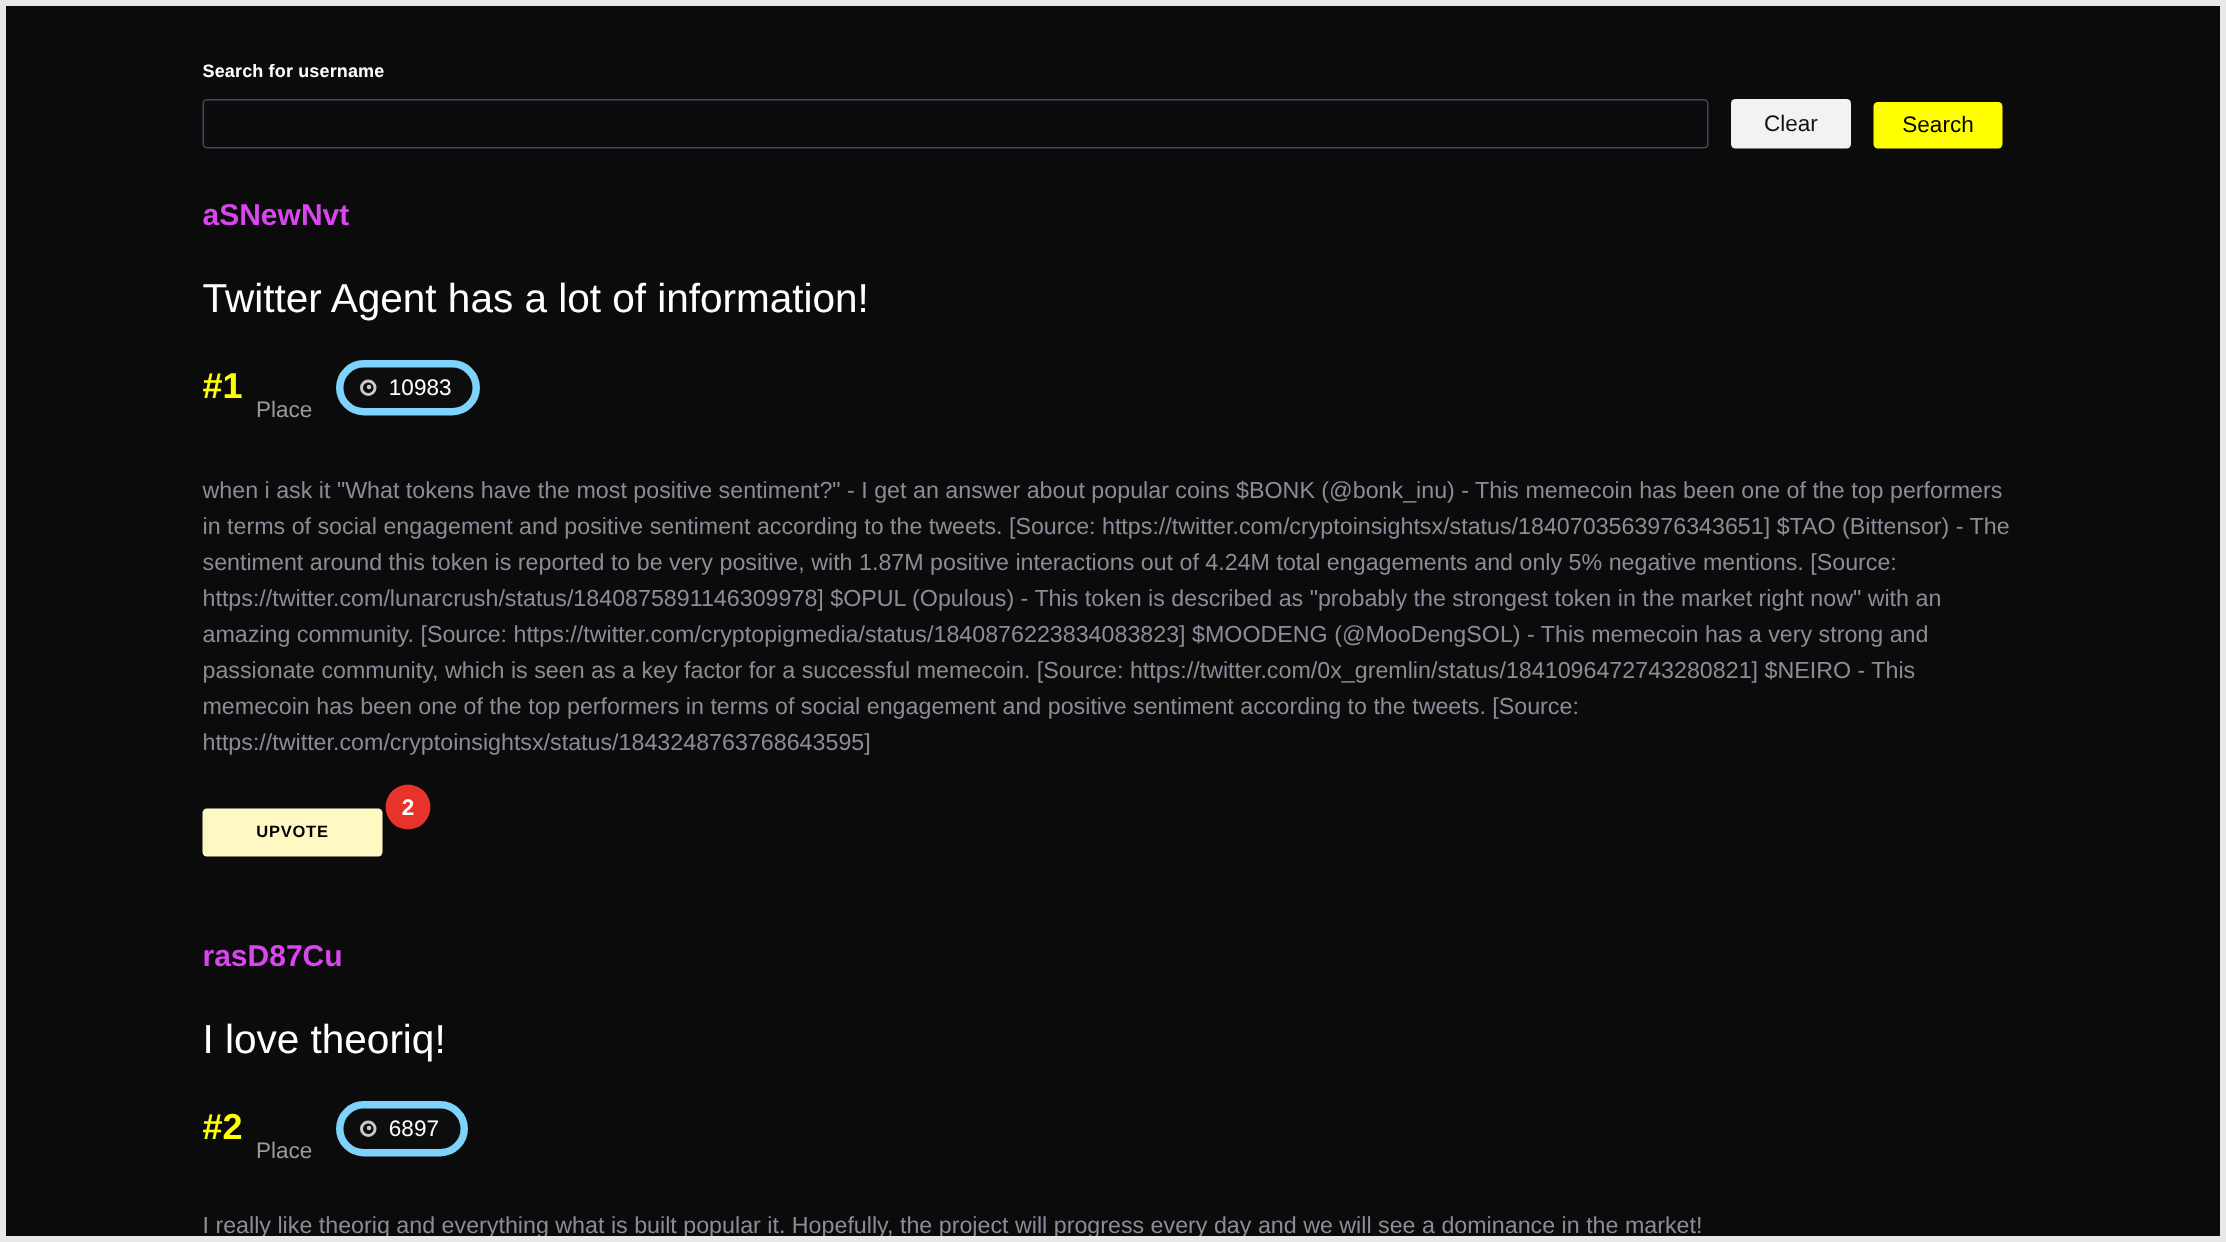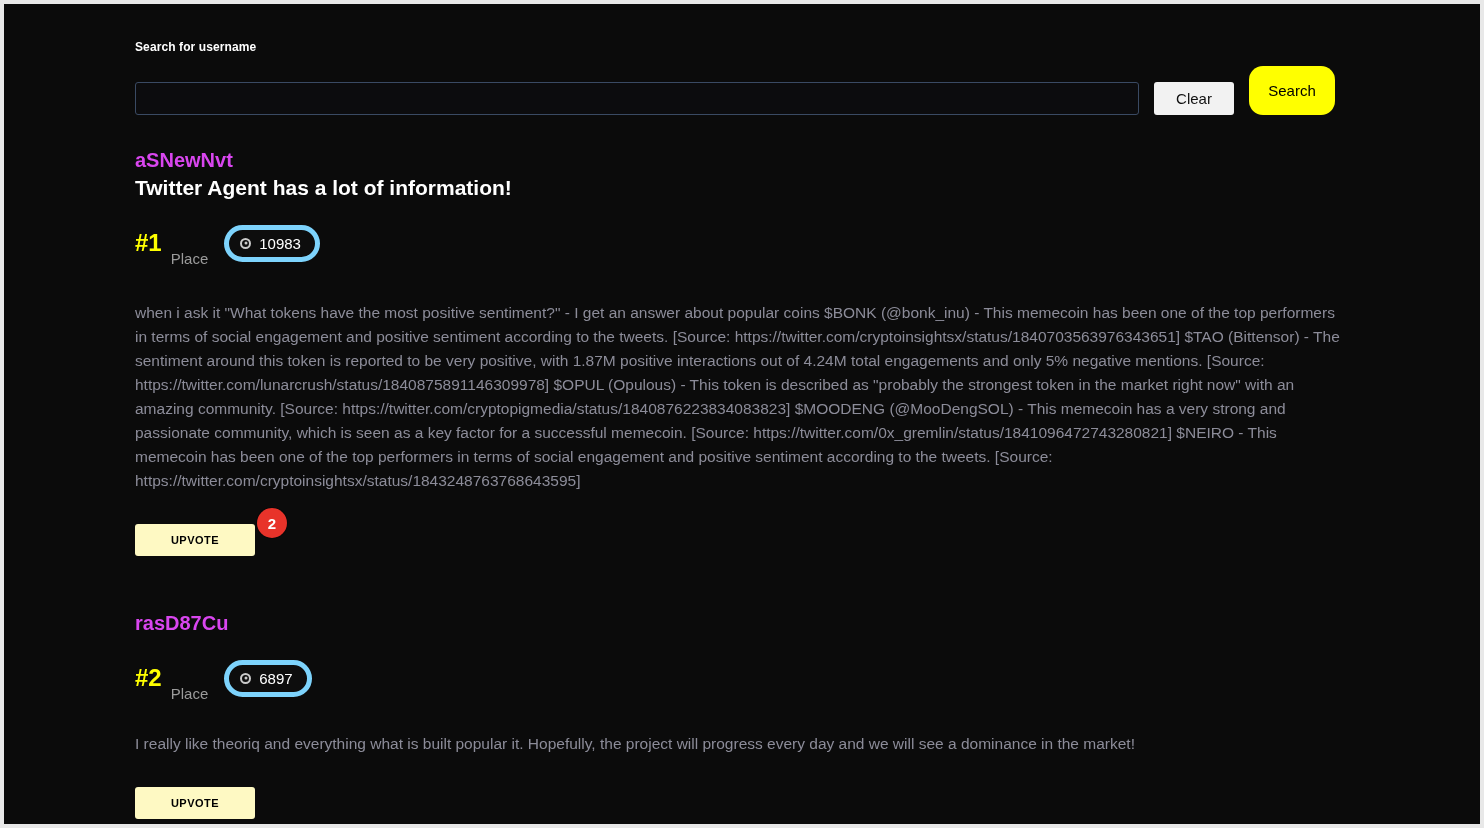--- a/index.html
+++ b/index.html
@@ -64,41 +64,41 @@
     background: #f2f2f2;
     color: #111111;
     border: none;
     border-radius: 3px;
     font-size: 15px;
     font-family: "Liberation Sans", sans-serif;
     cursor: pointer;
   }
   .btn-search {
     width: 86px;
-    height: 49px;
+    height: 31px;
     background: #ffff00;
     color: #000000;
     border: none;
-    border-radius: 14px;
+    border-radius: 3px;
     font-size: 15px;
     font-family: "Liberation Sans", sans-serif;
     cursor: pointer;
   }
 
   .post { margin-top: 34px; }
   .post-user {
     color: #d946ef;
     font-size: 20px;
     font-weight: 700;
   }
   .post-title {
     color: #ffffff;
-    font-size: 21px;
-    font-weight: 700;
-    margin-top: 4px;
+    font-size: 27px;
+    font-weight: 400;
+    margin-top: 28px;
   }
   .post-meta {
     display: flex;
     align-items: center;
     margin-top: 19px;
     gap: 9px;
   }
   .rank {
     color: #ffff00;
     font-size: 24px;
@@ -216,20 +216,21 @@
       <div class="upvote-wrap">
         <button class="btn-upvote">UPVOTE</button>
         <span class="cursor-badge">2</span>
       </div>
     </div>
 
     <div class="divider-gap"></div>
 
     <div class="post">
       <div class="post-user">rasD87Cu</div>
+      <div class="post-title">I love theoriq!</div>
       <div class="post-meta">
         <span class="rank">#2</span>
         <span class="place-label">Place</span>
         <span class="score-pill">
           <span class="dot-icon"></span>
           <span>6897</span>
         </span>
       </div>
       <div class="post-body short">I really like theoriq and everything what is built popular it. Hopefully, the project will progress every day and we will see a dominance in the market!</div>
       <div class="upvote-wrap">

